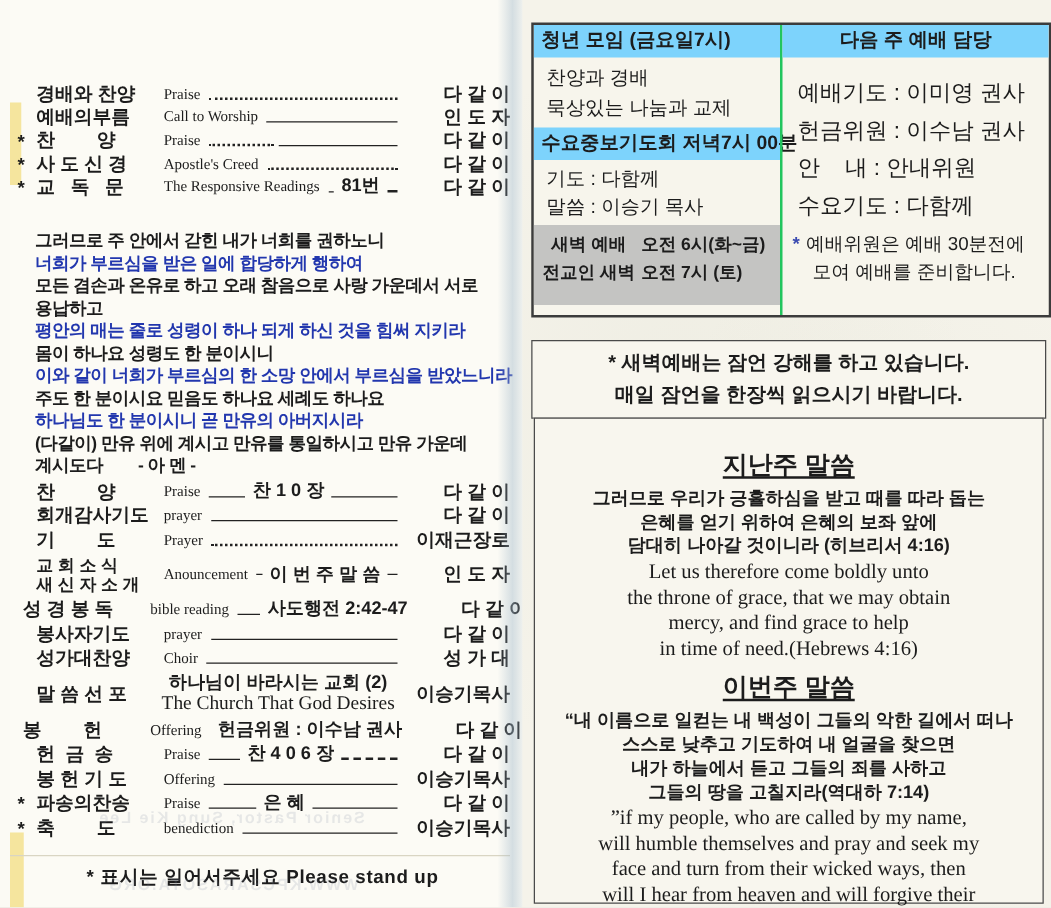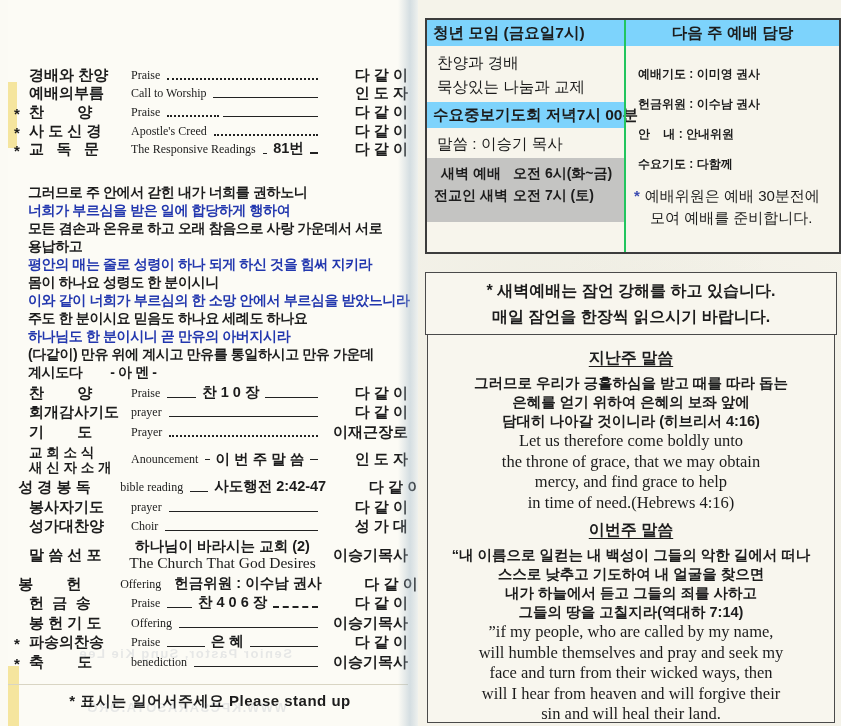--- a/index.html
+++ b/index.html
@@ -60,29 +60,29 @@
        display:grid;grid-template-columns:197px 1fr;background:#f7f5ec;overflow:hidden;}
   .tcol-r{border-left:2px solid #22c55e;}
   .hdr{background:#7dd3fc;font-weight:bold;font-size:15.5px;padding:3px 6px;height:20px;line-height:20px;white-space:pre;}
   .hdr.center{text-align:center;}
   .tbody{padding:5px 6px 3px 10px;font-size:15.5px;line-height:24px;white-space:pre;}
   #wed-body{line-height:22px;}
   .dawn{background:#c4c4c2;padding:4px 4px 16px 2px;font-weight:bold;font-size:14px;}
   .dawn-row{display:flex;line-height:22px;}
   .dl{width:84px;text-align:center;white-space:pre;}
   .dv{white-space:pre;}
-  .nw-items{padding:13px 6px 0 12px;font-weight:bold;font-size:12px;line-height:30px;white-space:pre;}
+  .nw-items{padding:13px 6px 0 12px;font-weight:normal;font-size:18px;line-height:30px;white-space:pre;}
   .nw-note{margin:6px 4px 0 8px;font-size:15px;line-height:22px;}
   .nstar{color:#3a4ab0;font-weight:bold;margin-right:5px;}
   .nind{padding-left:16px;}
   .notice{position:absolute;left:7px;top:272px;width:410px;height:56px;border:1.5px solid #4a4a4a;
           text-align:center;font-weight:bold;font-size:16px;line-height:26px;padding-top:5px;background:#f8f6ee;}
   .versebox{position:absolute;left:9px;top:334px;width:406px;height:382px;border:1.5px solid #4a4a4a;
             text-align:center;padding-top:5px;background:#f8f6ee;}
-  .sv-title{font-size:16px;font-weight:bold;text-decoration:underline;text-underline-offset:3px;margin:8px 0 5px;}
+  .sv-title{font-size:20px;font-weight:bold;text-decoration:underline;text-underline-offset:3px;margin:18px 0 5px;}
   .sv-title.t2{margin-top:7px;}
   .sv-ko div{font-size:14.5px;font-weight:bold;line-height:19px;white-space:pre;}
   .sv-en div{font-family:"Liberation Serif","DejaVu Serif",serif;font-size:16.5px;line-height:20.5px;white-space:pre;}
 </style>
 </head>
 <body>
 
 <div class="scan">
 
   <div class="page-l" id="pl">
@@ -255,21 +255,21 @@
     </div>
 
   <div class="fold"></div>
 
   <div class="page-r">
     <div class="tbl">
       <div class="tcol tcol-l">
         <div class="hdr">청년 모임 (금요일7시)</div>
         <div class="tbody" id="youth-body"><div>찬양과 경배</div><div>묵상있는 나눔과 교제</div></div>
         <div class="hdr">수요중보기도회 저녁7시 00분</div>
-        <div class="tbody" id="wed-body"><div>말씀 : 이승기 목사</div></div>
+        <div class="tbody" id="wed-body"><div>기도 : 다함께</div><div>말씀 : 이승기 목사</div></div>
         <div class="dawn" id="dawn">
             <div class="dawn-row">
               <span class="dl">새벽 예배</span>
               <span class="dv">오전 6시(화~금)</span>
             </div>
             <div class="dawn-row">
               <span class="dl">전교인 새벽</span>
               <span class="dv">오전 7시 (토)</span>
             </div>
           </div>

